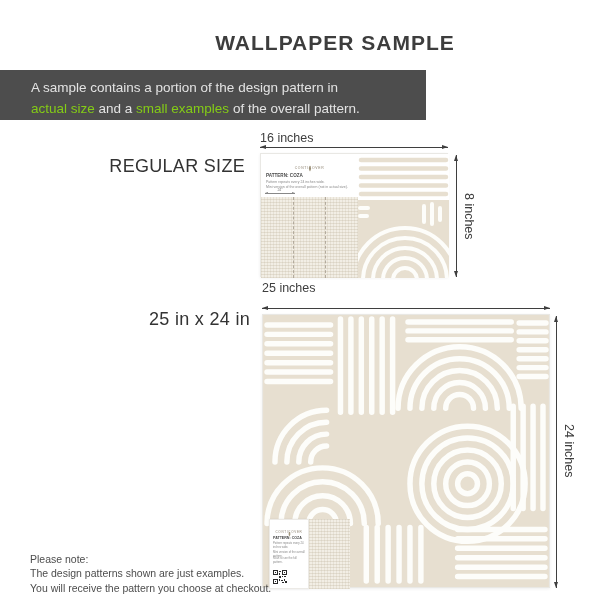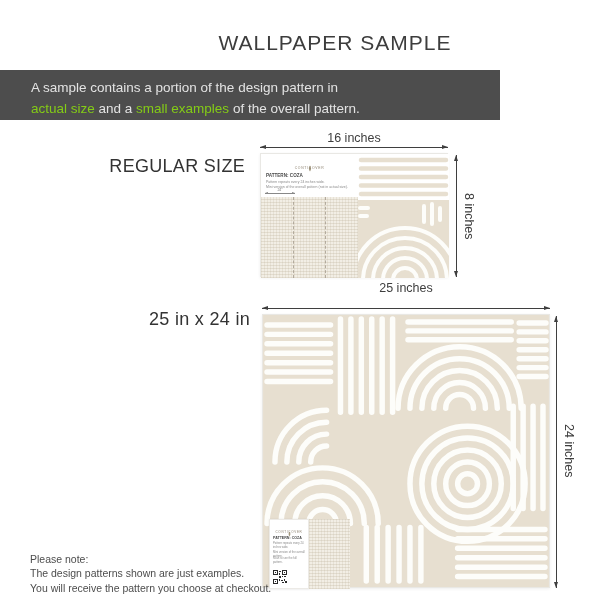--- a/index.html
+++ b/index.html
@@ -7,41 +7,41 @@
     width:600px;height:600px;position:relative;overflow:hidden;
     background:#ffffff;
     font-family:"Liberation Sans", sans-serif;
     color:#3c3c3c;
   }
   .abs{position:absolute;}
 
   
   .page-title{
     left:70px;top:31px;width:530px;text-align:center;
-    font-size:21px;font-weight:400;letter-spacing:1px;color:#3d3d3d;
+    font-size:21px;font-weight:700;letter-spacing:1px;color:#3d3d3d;
   }
   .banner{
-    left:0;top:70px;width:500px;height:50px;background:#4d4d4d;
+    left:0;top:70px;width:426px;height:50px;background:#4d4d4d;
     box-sizing:border-box;padding:8px 0 0 31px;
     font-size:13.5px;line-height:1.52;color:#e3e3e3;font-weight:300;
   }
   .banner b{color:#84cc16;font-weight:400;}
 
   
   .size-label{
     width:147px;text-align:right;font-size:18px;line-height:1.22;color:#333;
     letter-spacing:.3px;
   }
   .size-label .l1{font-weight:500;}
   .size-label .l2{font-weight:400;}
   .reg-label{left:98px;top:156px;}
   .lg-label{left:103px;top:309px;}
 
   
-  .dim-text{font-size:12.5px;color:#3e3e3e;text-align:center;}
+  .dim-text{font-size:12.5px;color:#3e3e3e;text-align:left;}
   .dim-v-text{
     font-size:12.5px;color:#3e3e3e;
     writing-mode:vertical-rl;text-align:center;
     display:flex;align-items:center;justify-content:center;
   }
   .dimline-h{height:0;border-top:1px solid #3f3f3f;}
   .dimline-h::before,.dimline-h::after{
     content:"";position:absolute;top:-3px;width:0;height:0;
     border-top:2.5px solid transparent;border-bottom:2.5px solid transparent;
   }

